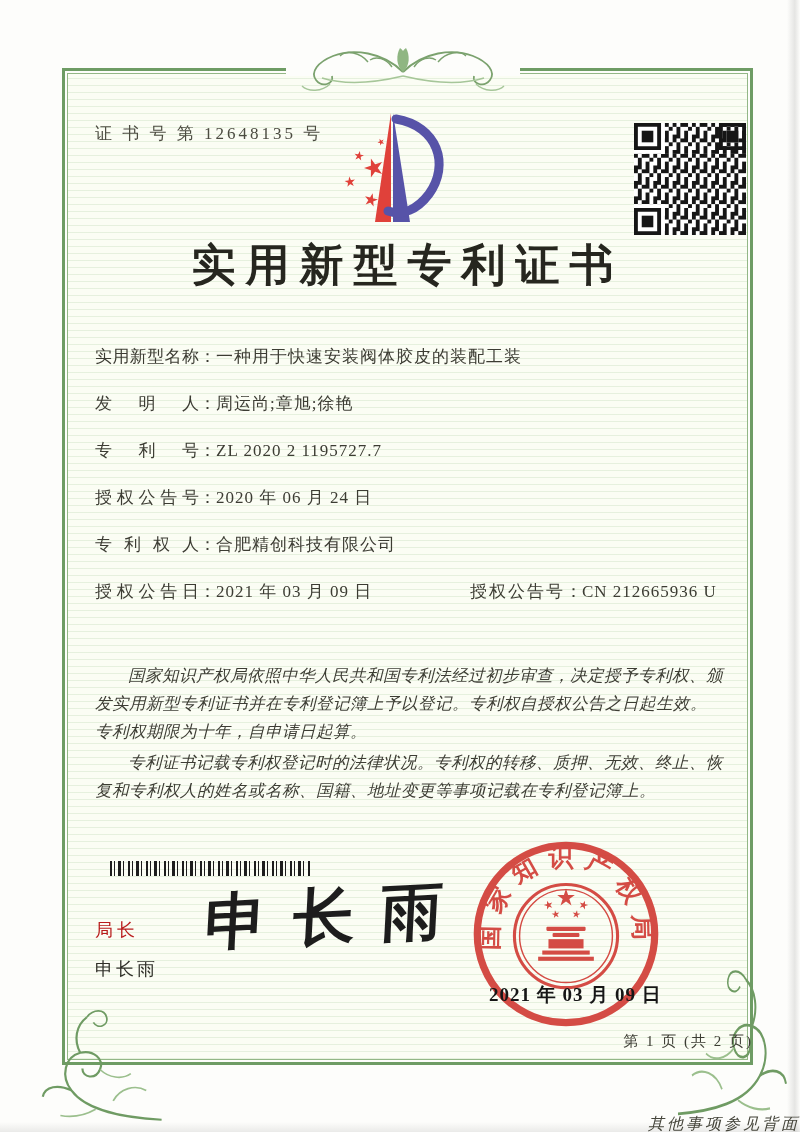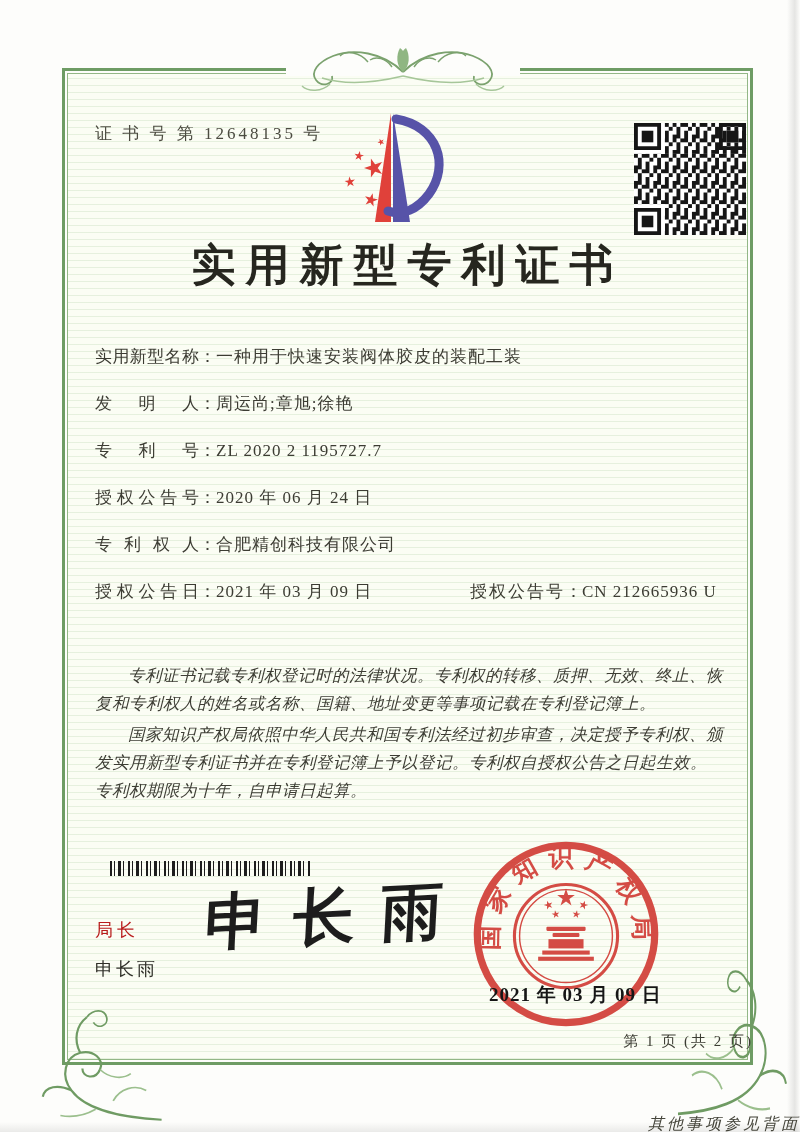--- a/index.html
+++ b/index.html
@@ -192,22 +192,22 @@
   </div>
   <div class="frow grant">
     <span class="flabel">授权公告日</span><span class="fcolon">：</span><span class="fvalue">2021 年 03 月 09 日</span>
     <span class="grant2">
       <span class="flabel2">授权公告号</span><span class="fcolon">：</span><span class="fvalue">CN 212665936 U</span>
     </span>
   </div>
 </div>
 
 <div class="abs paras">
+  <p>国家知识产权局依照中华人民共和国专利法经过初步审查，决定授予专利权、颁发实用新型专利证书并在专利登记簿上予以登记。专利权自授权公告之日起生效。专利权期限为十年，自申请日起算。</p>
   <p>专利证书记载专利权登记时的法律状况。专利权的转移、质押、无效、终止、恢复和专利权人的姓名或名称、国籍、地址变更等事项记载在专利登记簿上。</p>
-  <p>国家知识产权局依照中华人民共和国专利法经过初步审查，决定授予专利权、颁发实用新型专利证书并在专利登记簿上予以登记。专利权自授权公告之日起生效。专利权期限为十年，自申请日起算。</p>
 </div>
 
 <div class="abs barcode"></div>
 
 <div class="abs signer-title">局长</div>
 <div class="abs signer-name">申长雨</div>
 <div class="abs sig-script">申长雨</div>
 
 <svg class="abs seal" viewBox="0 0 190 190">
   <circle cx="95" cy="95" r="86" fill="none" stroke="#d23f38" stroke-width="7"></circle>

